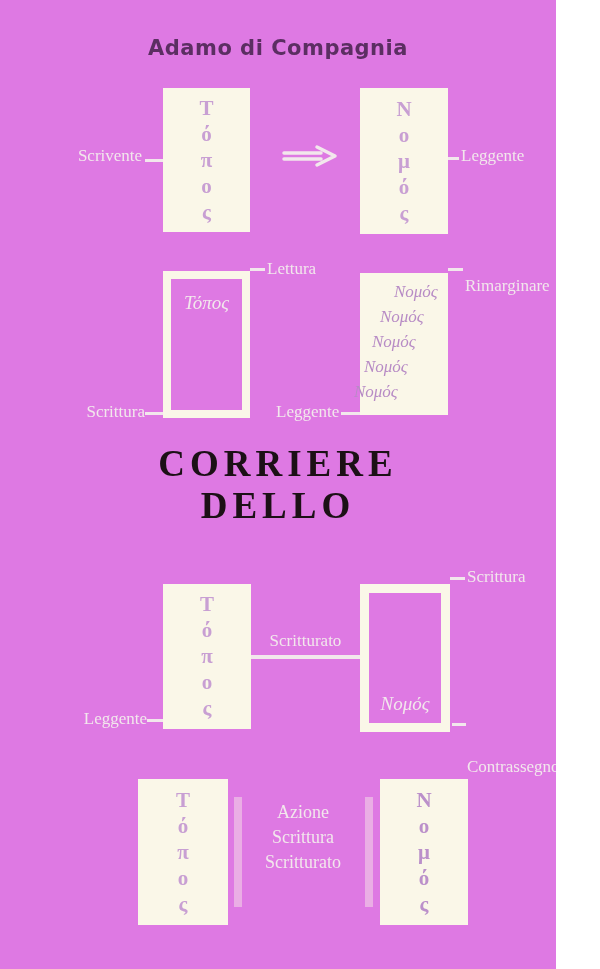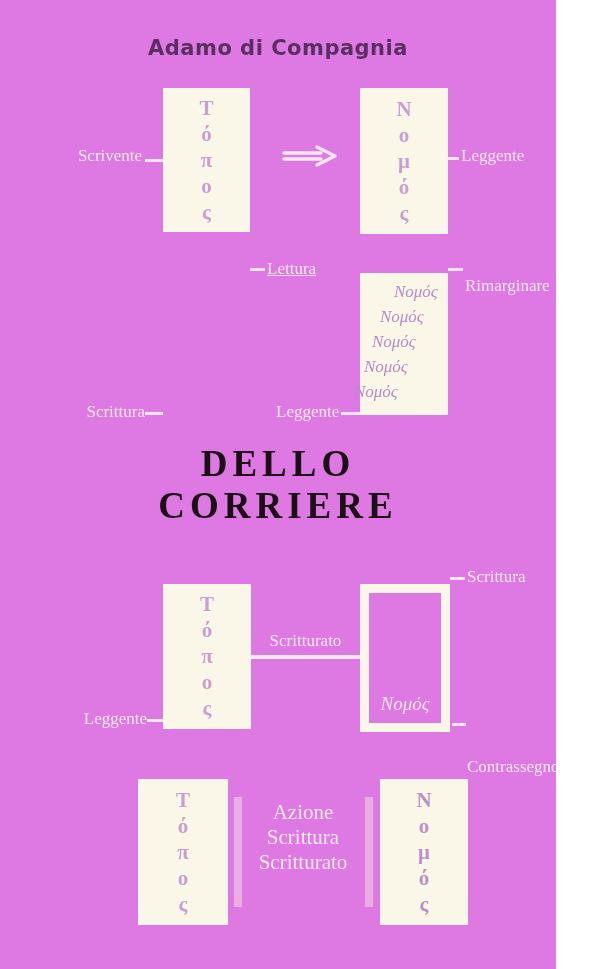--- a/index.html
+++ b/index.html
@@ -62,21 +62,21 @@
     text-align:center;
     font-family:"Liberation Serif", serif;
     font-weight:bold;font-size:37px;
     letter-spacing:5px;line-height:42px;
     color:#1c1016;
   }
   .center-lines{
     position:absolute;left:230px;top:800px;width:146px;
     text-align:center;
     font-family:"Liberation Serif", serif;
-    font-size:21px;color:#f2e7ec;line-height:25px;
+    font-size:18px;color:#f2e7ec;line-height:25px;
   }
   .vbar{
     position:absolute;width:8px;height:110px;top:797px;
     background:rgba(250,247,232,0.42);
   }
 </style>
 </head>
 <body>
 
 <div id="cover">
@@ -109,45 +109,48 @@
       <span>μ</span>
       <span>ό</span>
       <span>ς</span>
     </div>
   </div>
 
   <div class="line" style="left:448px;top:157px;width:11px;"></div>
   <div class="lbl" style="left:461px;top:147px;">Leggente</div>
 
   <div class="line" style="left:250px;top:268px;width:15px;"></div>
-  <div class="lbl" style="left:267px;top:260px;text-decoration:underline;">Lettura</div>
+  <div class="lbl" style="left:267px;top:260px;">Lettura</div>
 
   <div class="line" style="left:448px;top:268px;width:15px;"></div>
   <div class="lbl" style="left:465px;top:243px;margin-top:34px;">Rimarginare</div>
 
+  <div class="box-outline" style="left:163px;top:271px;width:87px;height:147px;">
+    <div class="word-cream" style="margin-top:13px;">Τόπος</div>
+  </div>
 
   <div class="box" style="left:360px;top:273px;width:88px;height:142px;">
     <div class="stagger-words">
       <span style="margin-left:34px;">Νομός</span>
       <span style="margin-left:20px;">Νομός</span>
       <span style="margin-left:12px;">Νομός</span>
       <span style="margin-left:4px;">Νομός</span>
       <span style="margin-left:-6px;">Νομός</span>
     </div>
   </div>
 
   <div class="lbl" style="left:83px;top:403px;width:62px;text-align:right;">Scrittura</div>
   <div class="line" style="left:145px;top:412px;width:18px;"></div>
 
   <div class="lbl" style="left:276px;top:403px;">Leggente</div>
   <div class="line" style="left:341px;top:412px;width:19px;"></div>
 
   <div class="title">
+    <div>CORRIERE</div>
     <div>DELLO</div>
-    <div>CORRIERE</div>
   </div>
 
   <div class="box" style="left:163px;top:584px;width:88px;height:145px;">
     <div class="vletters">
       <span>Τ</span>
       <span>ό</span>
       <span>π</span>
       <span>ο</span>
       <span>ς</span>
     </div>

